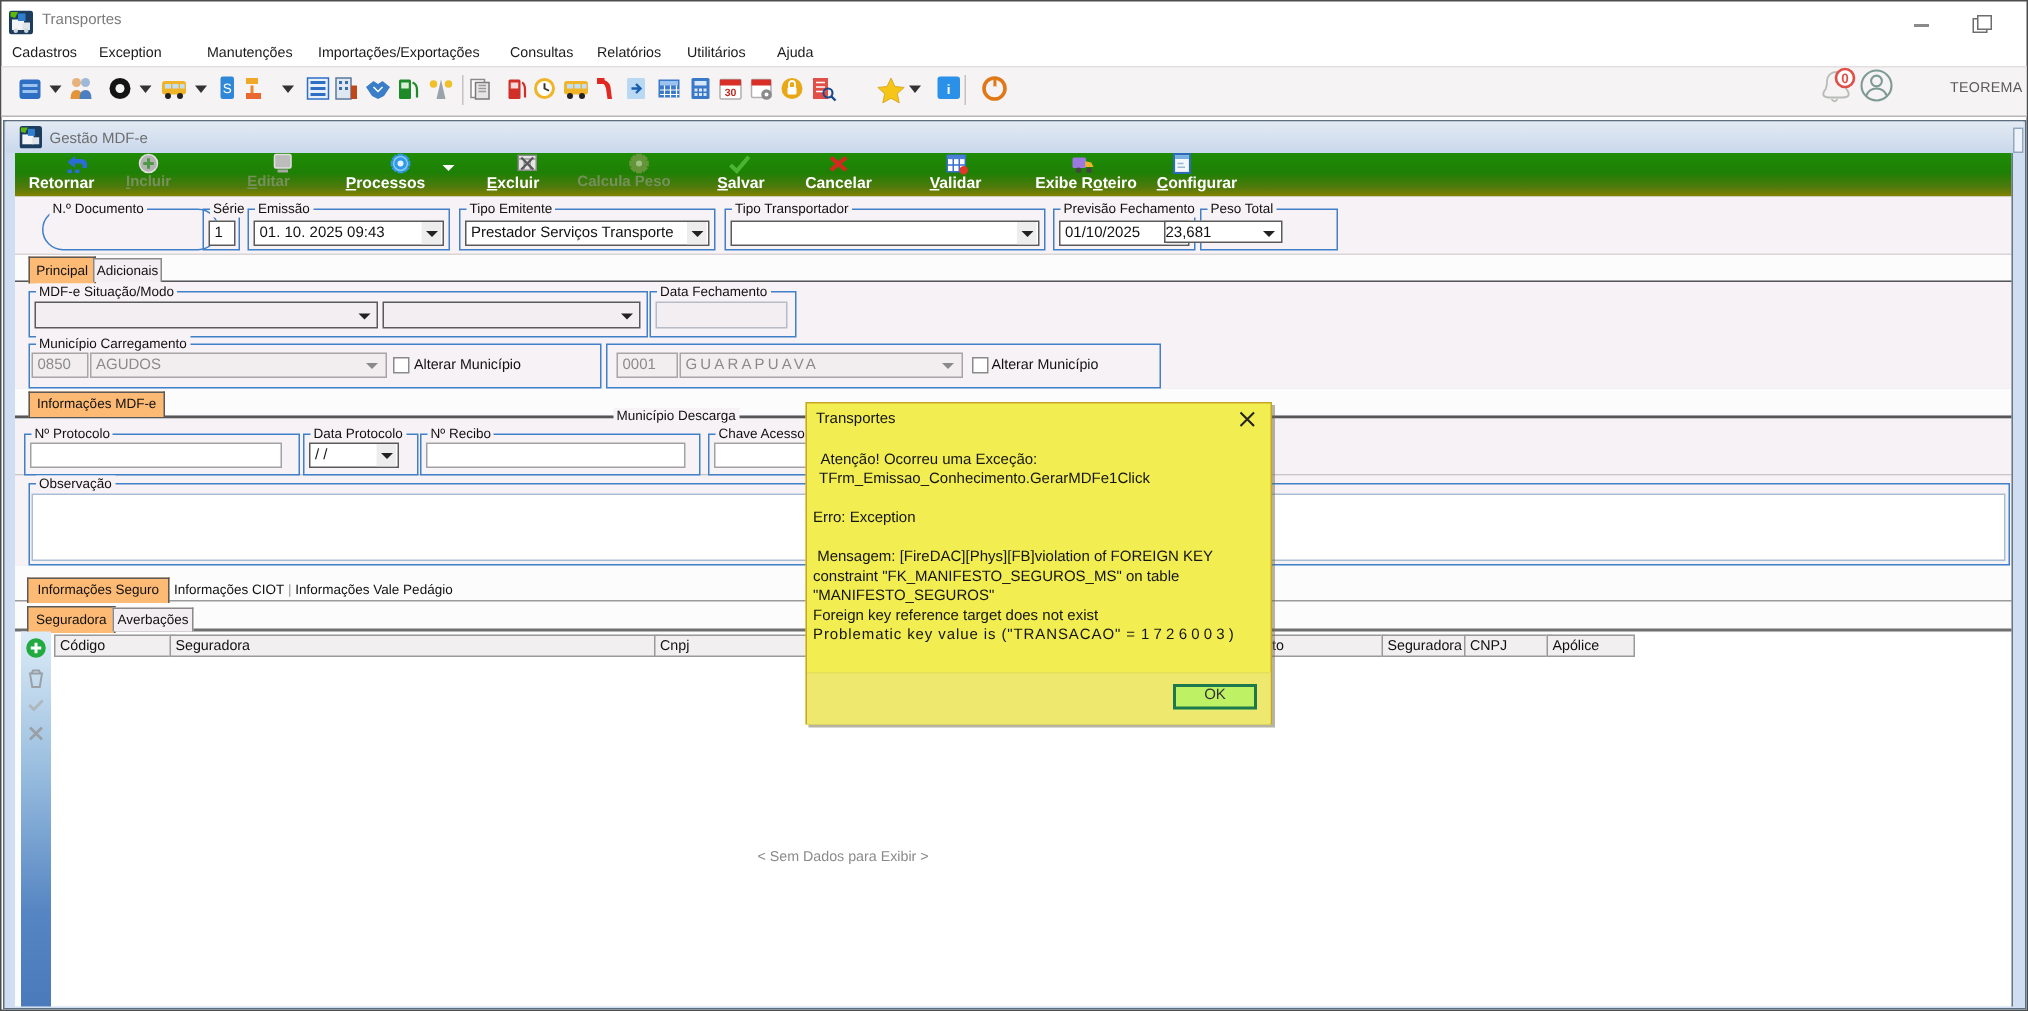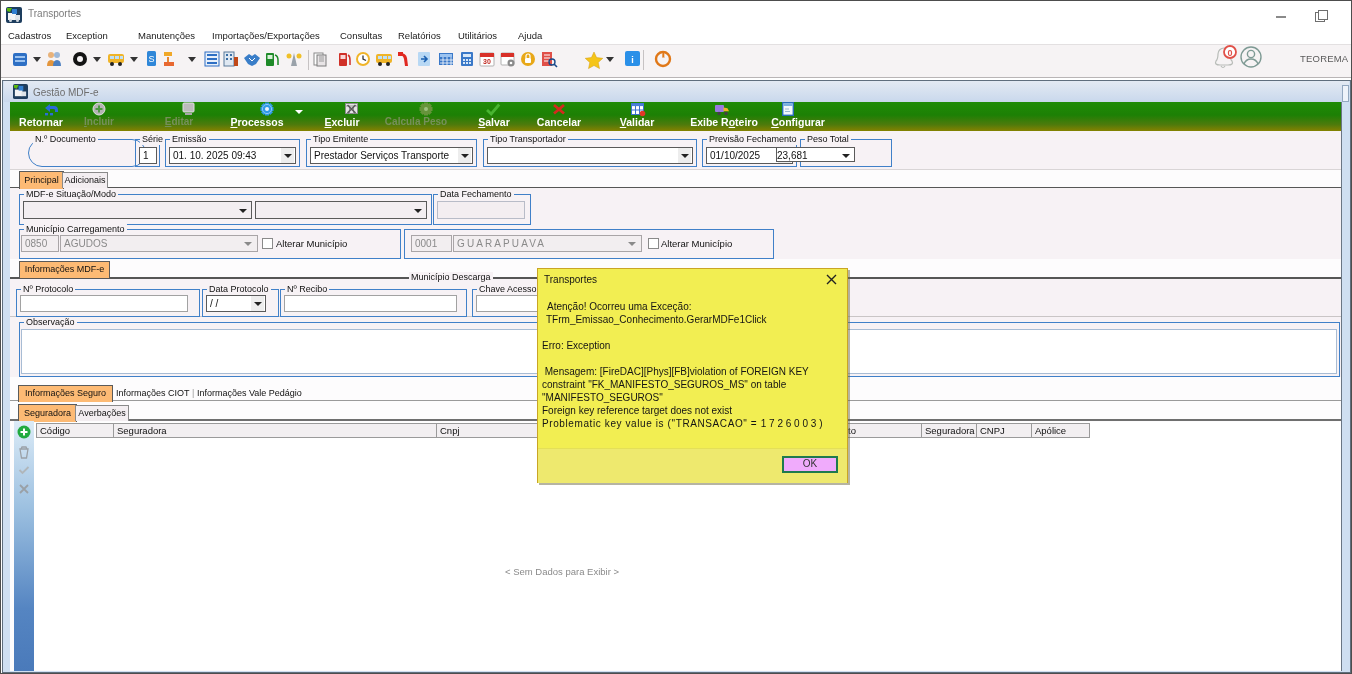--- a/index.html
+++ b/index.html
@@ -489,14 +489,14 @@
 <span style="margin-left:4px;">TFrm_Emissao_Conhecimento.GerarMDFe1Click</span>
 
 Erro: Exception
 
  Mensagem: [FireDAC][Phys][FB]violation of FOREIGN KEY
 constraint "FK_MANIFESTO_SEGUROS_MS" on table
 "MANIFESTO_SEGUROS"
 Foreign key reference target does not exist
 <span style="letter-spacing:0.6px;">Problematic key value is ("TRANSACAO" = </span><span style="letter-spacing:2.8px;">1726003)</span></div>
   <div class="ab" style="left:538px;top:448px;width:309px;height:34px;background:#eee96e;border-top:1px solid #e4df58;"></div>
-  <div class="ab" style="left:782px;top:456px;width:56px;height:17px;background:#f0abfc;border:2px solid #1e7a4d;box-sizing:border-box;font-size:10px;color:#333;text-align:center;line-height:12.5px;">OK</div>
+  <div class="ab" style="left:782px;top:456px;width:56px;height:17px;background:#bef264;border:2px solid #1e7a4d;box-sizing:border-box;font-size:10px;color:#333;text-align:center;line-height:12.5px;">OK</div>
 </div>
 
 </body></html>

